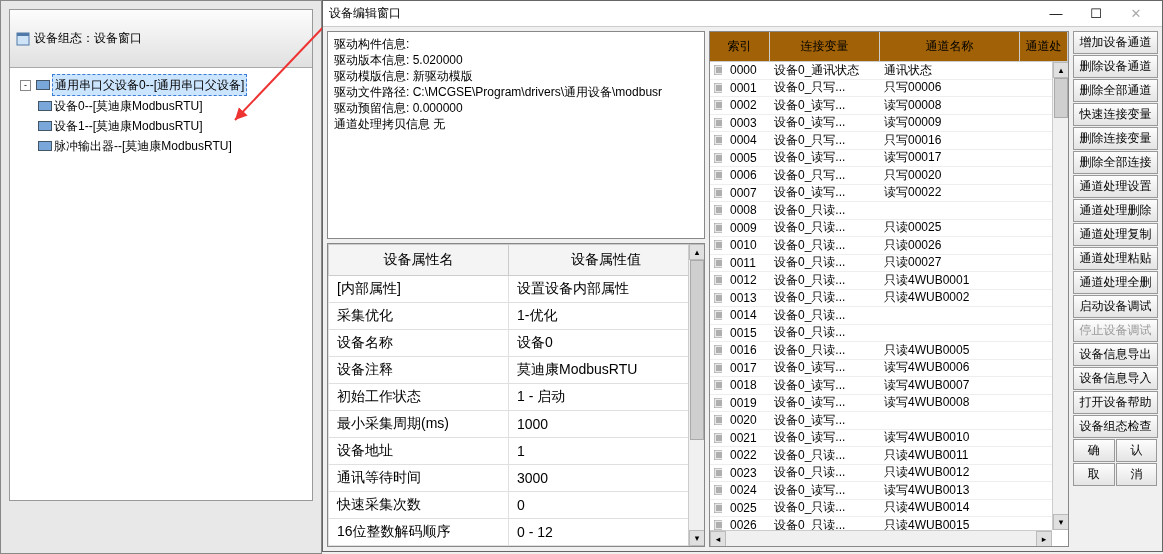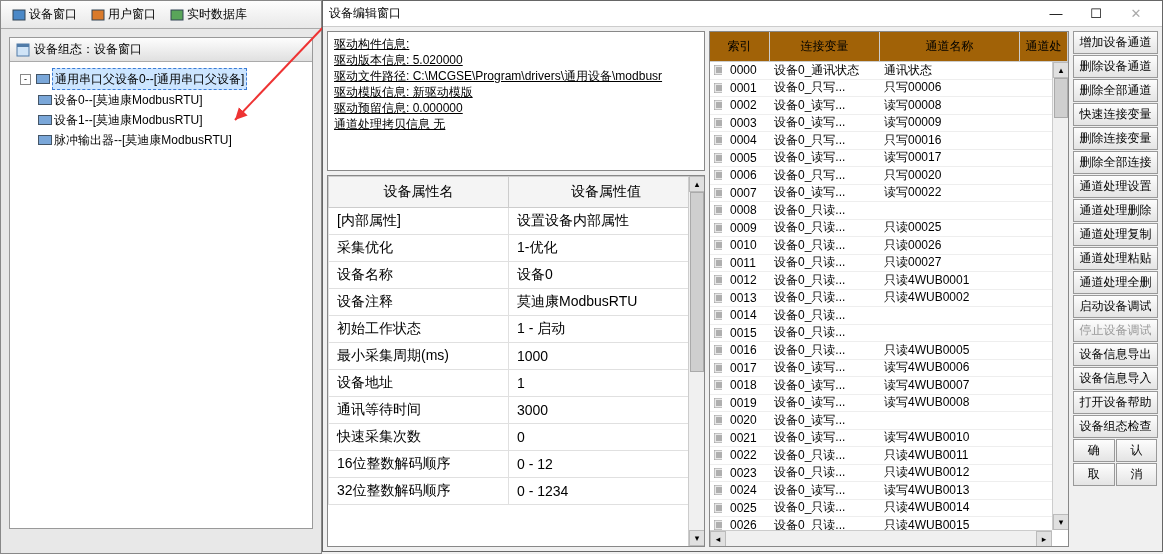--- a/index.html
+++ b/index.html
@@ -4,37 +4,37 @@
 <style>
 * { margin:0; padding:0; box-sizing:border-box; font-family:"Microsoft YaHei","SimSun",sans-serif; }
 body { width:1163px; height:554px; background:#f0f0f0; overflow:hidden; position:relative; font-size:12px; }
 
 
 .main-win { position:absolute; left:0; top:0; width:322px; height:554px; border:1px solid #888; background:#e8e8e8; }
 .toolbar { height:28px; background:linear-gradient(#fdfdfd,#e8e8e8); border-bottom:1px solid #aaa; display:flex; align-items:center; padding:0 4px; }
 .toolbtn { display:flex; align-items:center; gap:3px; padding:2px 6px; border:1px solid transparent; cursor:pointer; }
 .ic { width:14px; height:14px; display:inline-block; }
 .inner-win { margin:8px; border:1px solid #999; background:#fff; height:calc(100% - 60px); }
-.inner-title { background:linear-gradient(#fdfdfd,#e0e0e0); border-bottom:1px solid #aaa; padding:3px 6px; display:flex; align-items:center; gap:4px; }
+.inner-title { background:linear-gradient(#fdfdfd,#e0e0e0); border-bottom:1px solid #aaa; padding:20px 6px; display:flex; align-items:center; gap:4px; }
 .tree { padding:6px 4px; line-height:20px; }
 .tree-node { display:flex; align-items:center; gap:2px; white-space:nowrap; }
 .tree-indent { display:inline-block; }
 .tree-sel { background:#cce5ff; border:1px dashed #3a7bd5; padding:0 2px; }
 .expander { width:11px; height:11px; border:1px solid #888; display:inline-flex; align-items:center; justify-content:center; font-size:9px; line-height:1; margin-right:3px; cursor:pointer; background:#fff; }
 
 
 .dialog { position:absolute; left:322px; top:0; width:841px; height:552px; border:1px solid #666; background:#f0f0f0; display:flex; flex-direction:column; }
 .dlg-title { height:26px; background:#fff; display:flex; align-items:center; padding:0 6px; border-bottom:1px solid #ccc; }
 .dlg-title span { flex:1; }
 .win-btns { display:flex; }
 .win-btn { width:40px; height:24px; display:flex; align-items:center; justify-content:center; cursor:pointer; font-size:13px; }
 .dlg-body { flex:1; display:flex; gap:4px; padding:4px; min-height:0; }
 
 .left-col { width:378px; display:flex; flex-direction:column; gap:4px; }
-.driver-info { border:1px solid #888; background:#fff; padding:4px 6px; height:140px; font-size:12px; line-height:16px; white-space:nowrap; overflow:hidden;text-decoration:underline; }
+.driver-info { border:1px solid #888; background:#fff; padding:4px 6px; height:208px; font-size:12px; line-height:16px; white-space:nowrap; overflow:hidden; }
 .prop-table-wrap { border:1px solid #888; background:#fff; flex:1; min-height:0; overflow:hidden; position:relative; }
 .prop-table { width:100%; border-collapse:collapse; font-size:14px; }
 .prop-table th { background:#f4f4f4; border:1px solid #ccc; padding:6px 8px; font-weight:normal; text-align:center; }
 .prop-table td { border:1px solid #e0e0e0; padding:4px 8px; }
 .prop-table td:first-child { width:48%; }
 
 .mid-col { flex:1; border:1px solid #888; background:#fff; display:flex; flex-direction:column; min-width:0; }
 .grid-head { display:flex; background:#a16207; border-bottom:1px solid #ccc; }
 .grid-head div { padding:6px 4px; border-right:1px solid #ccc; text-align:center; font-size:12px; }
 .gh-idx{width:60px;} .gh-var{width:110px;} .gh-ch{width:105px;flex:1;} .gh-proc{width:48px;border-right:none;}
@@ -55,40 +55,20 @@
 .rbtn.disabled { color:#999; }
 .rbtn-row { display:flex; gap:1px; }
 
 .arrow-line { position:absolute; pointer-events:none; }
 .dev-icon { width:14px; height:10px; background:#7aa7d9; border:1px solid #456; display:inline-block; }
 </style>
 </head>
 <body>
 
 <div class="main-win">
-  <div class="toolbar" id="main-toolbar">
-      <div class="toolbtn">
-        <span class="ic"><svg viewBox="0 0 14 14">
-            <rect x="1" y="2" width="12" height="10" fill="#4a88c7" stroke="#345"></rect>
-          </svg></span>
-        <span>设备窗口</span>
-      </div>
-      <div class="toolbtn">
-        <span class="ic"><svg viewBox="0 0 14 14">
-            <rect x="1" y="2" width="12" height="10" fill="#d97a2b" stroke="#345"></rect>
-          </svg></span>
-        <span>用户窗口</span>
-      </div>
-      <div class="toolbtn">
-        <span class="ic"><svg viewBox="0 0 14 14">
-            <rect x="1" y="2" width="12" height="10" fill="#59a559" stroke="#345"></rect>
-          </svg></span>
-        <span>实时数据库</span>
-      </div>
-    </div>
   <div class="inner-win">
     <div class="inner-title">
       <span class="ic">
         <svg viewBox="0 0 14 14">
             <rect x="1" y="1" width="12" height="12" fill="#d0e4f7" stroke="#507ba8"></rect>
             <rect x="1" y="1" width="12" height="3" fill="#507ba8"></rect>
           </svg>
       </span>
       <span>设备组态：设备窗口</span>
     </div>
@@ -134,22 +114,22 @@
       <div class="win-btn">—</div>
       <div class="win-btn">☐</div>
       <div class="win-btn" style="color:#aaa;">✕</div>
     </div>
   </div>
   <div class="dlg-body">
     <div class="left-col">
       <div class="driver-info" id="driver-info">
           <div>驱动构件信息:</div>
           <div>驱动版本信息: 5.020000</div>
+          <div>驱动模版信息: 新驱动模版</div>
           <div>驱动文件路径: C:\MCGSE\Program\drivers\通用设备\modbusr</div>
-          <div>驱动模版信息: 新驱动模版</div>
           <div>驱动预留信息: 0.000000</div>
           <div>通道处理拷贝信息  无</div>
         </div>
       <div class="prop-table-wrap">
         <table class="prop-table">
           <thead>
               <tr>
             <th>设备属性名</th>
             <th>设备属性值</th>
           </tr>

